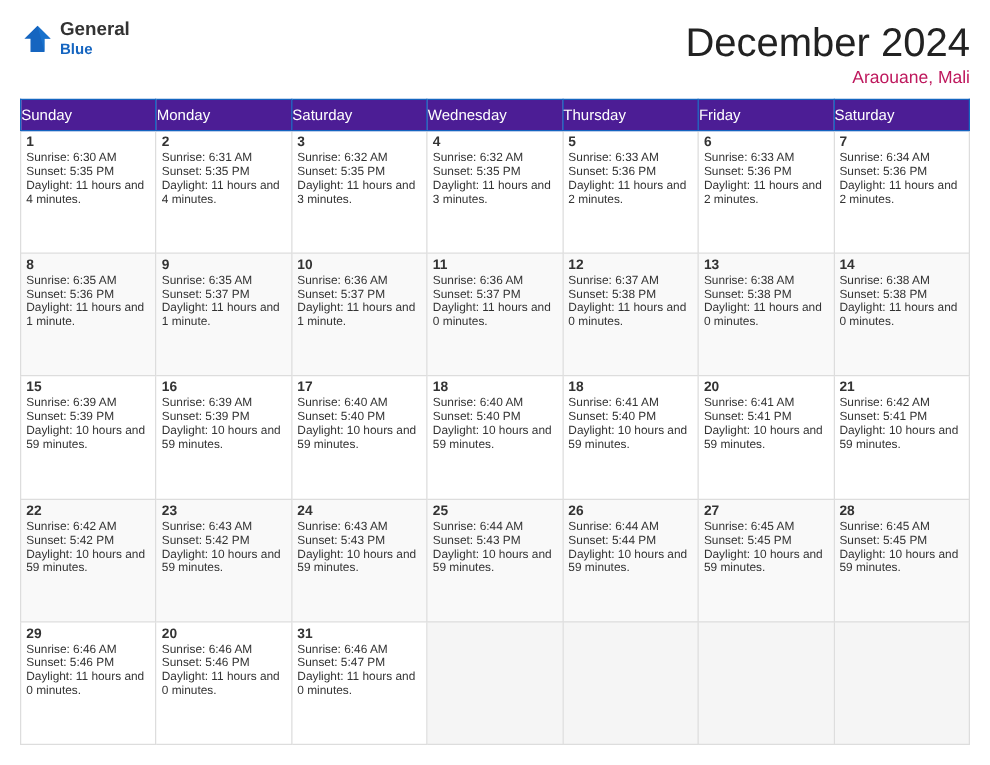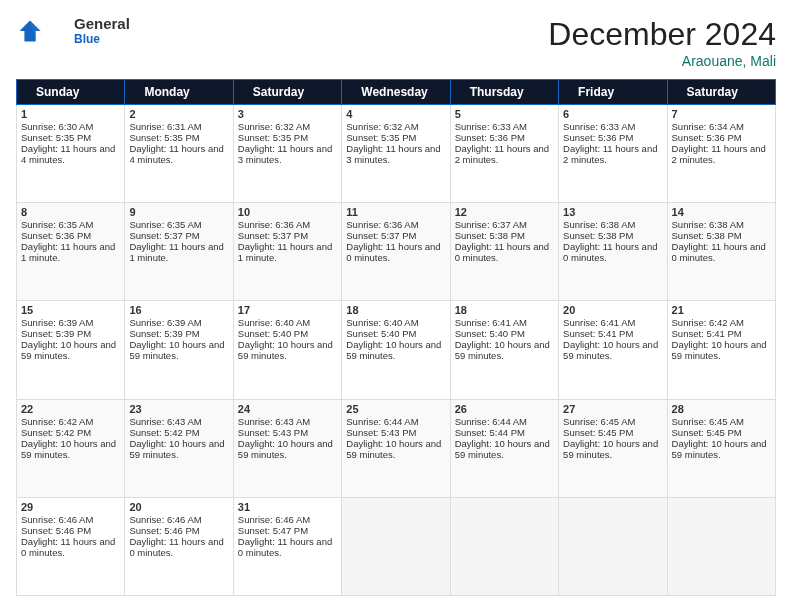--- a/index.html
+++ b/index.html
@@ -25,21 +25,20 @@
     }
     .logo {
       display: flex;
       align-items: center;
       gap: 4px;
     }
     .logo-text {
       display: flex;
       flex-direction: column;
       line-height: 1.1;
-      margin-left: 26px;
     }
     .logo-general {
       font-size: 15px;
       font-weight: bold;
       color: #333;
     }
     .logo-blue {
       font-size: 12px;
       font-weight: bold;
       color: #1565c0;
@@ -51,35 +50,35 @@
     .title-block {
       text-align: right;
     }
     .month-title {
       font-size: 32px;
       font-weight: normal;
       color: #222;
     }
     .subtitle {
       font-size: 14px;
-      color: #0f766e;
+      color: #be185d;
     }
     .calendar {
       flex: 1;
       border: 1px solid #ccc;
       border-collapse: collapse;
       width: 100%;
       table-layout: fixed;
     }
     .calendar th {
-      background: #0f172a;
+      background: #4c1d95;
       color: #fff;
       font-size: 12px;
-      font-weight: bold;
-      padding: 5px 19px;
+      font-weight: normal;
+      padding: 5px 0;
       text-align: left;
       border: 1px solid #1565c0;
     }
     .calendar td {
       vertical-align: top;
       padding: 3px 4px;
       border: 1px solid #ddd;
       font-size: 9.5px;
       color: #333;
       background: #fff;

